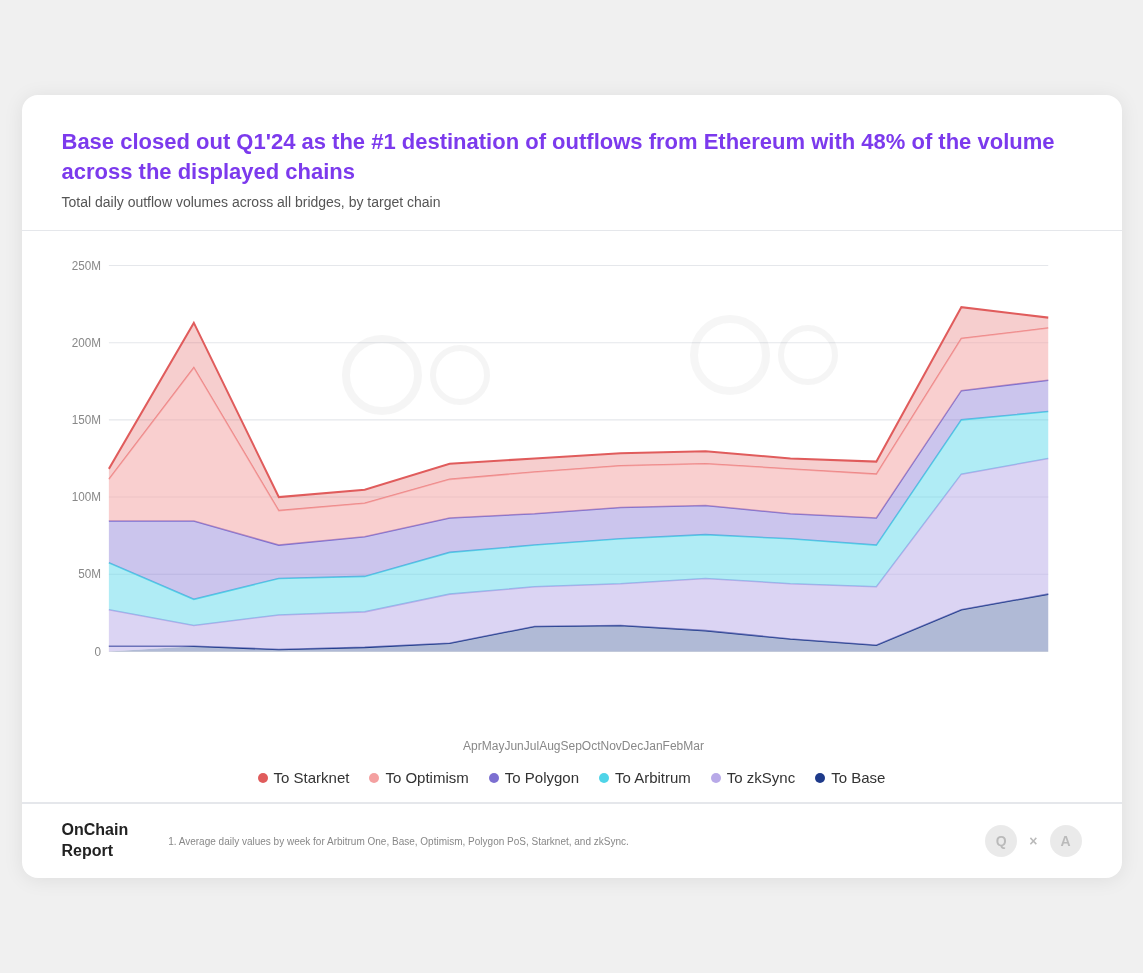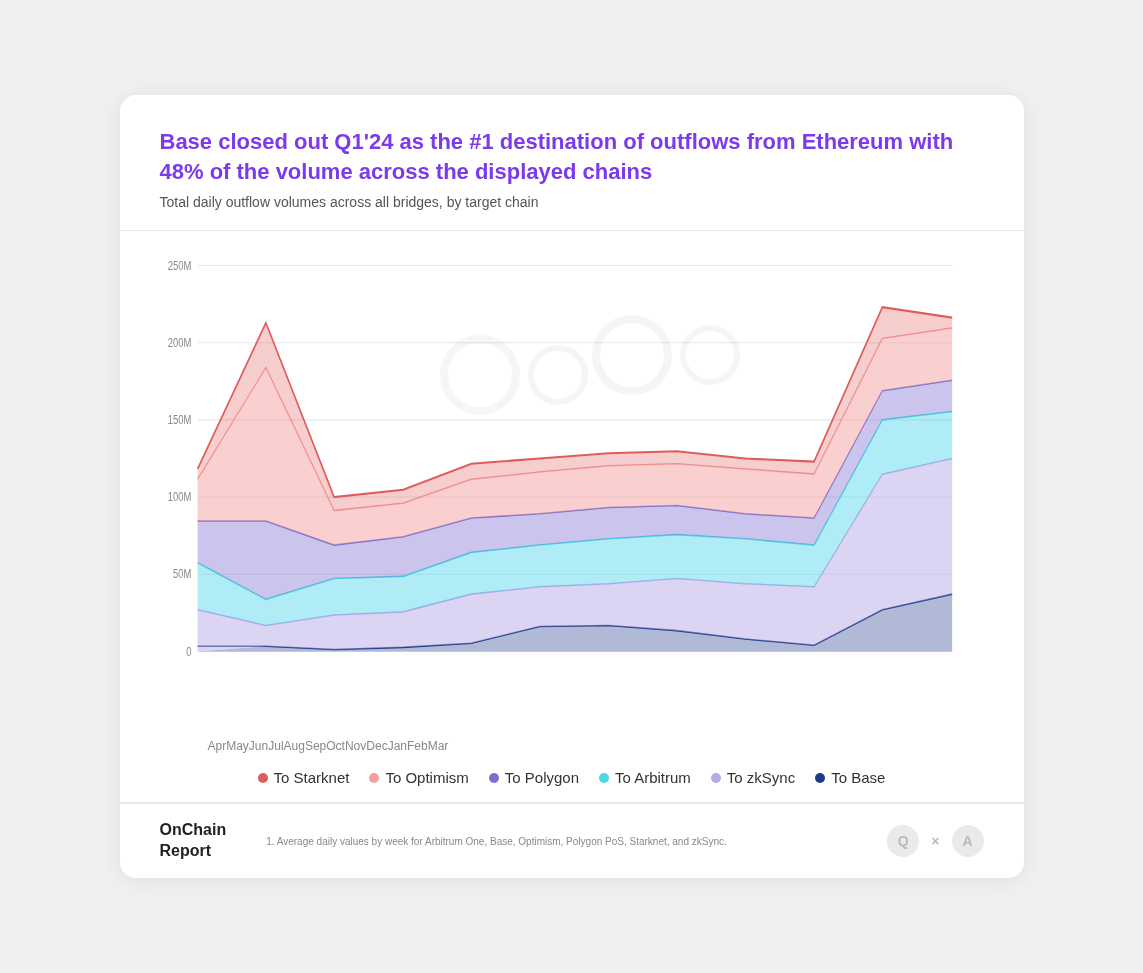--- a/index.html
+++ b/index.html
@@ -7,21 +7,21 @@
       background: #f0f0f0;
       display: flex;
       justify-content: center;
       align-items: center;
       min-height: 100vh;
       font-family: -apple-system, BlinkMacSystemFont, 'Segoe UI', sans-serif;
     }
     .card {
       background: #fff;
       border-radius: 16px;
-      width: 904px;
+      width: 1100px;
       padding: 0;
       box-shadow: 0 2px 20px rgba(0,0,0,0.08);
       overflow: hidden;
     }
     .header {
       padding: 32px 40px 20px 40px;
     }
     .title {
       font-size: 22px;
       font-weight: 700;
@@ -218,21 +218,21 @@
           L135,65 L222,232 L310,225 L397,200 L484,195 L572,190 L659,188 L746,195 L834,198 L921,50 L1010,60
           L1010,70 L921,80 L834,210 L746,205 L659,200 L572,202 L484,208 L397,215 L310,238 L222,245 L135,108 L48,215 Z
         " fill="rgba(220,60,60,0.25)" stroke="none"></path>
         <path d="
           M48,205 L135,65 L222,232 L310,225 L397,200 L484,195 L572,190 L659,188 L746,195 L834,198 L921,50 L1010,60
         " fill="none" stroke="#e05c5c" stroke-width="2"></path>
 
       </svg>
     </div>
 
-    <div style="padding-left:48px; display:flex; justify-content:flex-start; font-size:12px; color:#888; margin-top:4px;">
+    <div style="padding-left:48px; display:flex; justify-content:center; font-size:12px; color:#888; margin-top:4px;">
       <span>Apr</span>
       <span>May</span>
       <span>Jun</span>
       <span>Jul</span>
       <span>Aug</span>
       <span>Sep</span>
       <span>Oct</span>
       <span>Nov</span>
       <span>Dec</span>
       <span>Jan</span>

